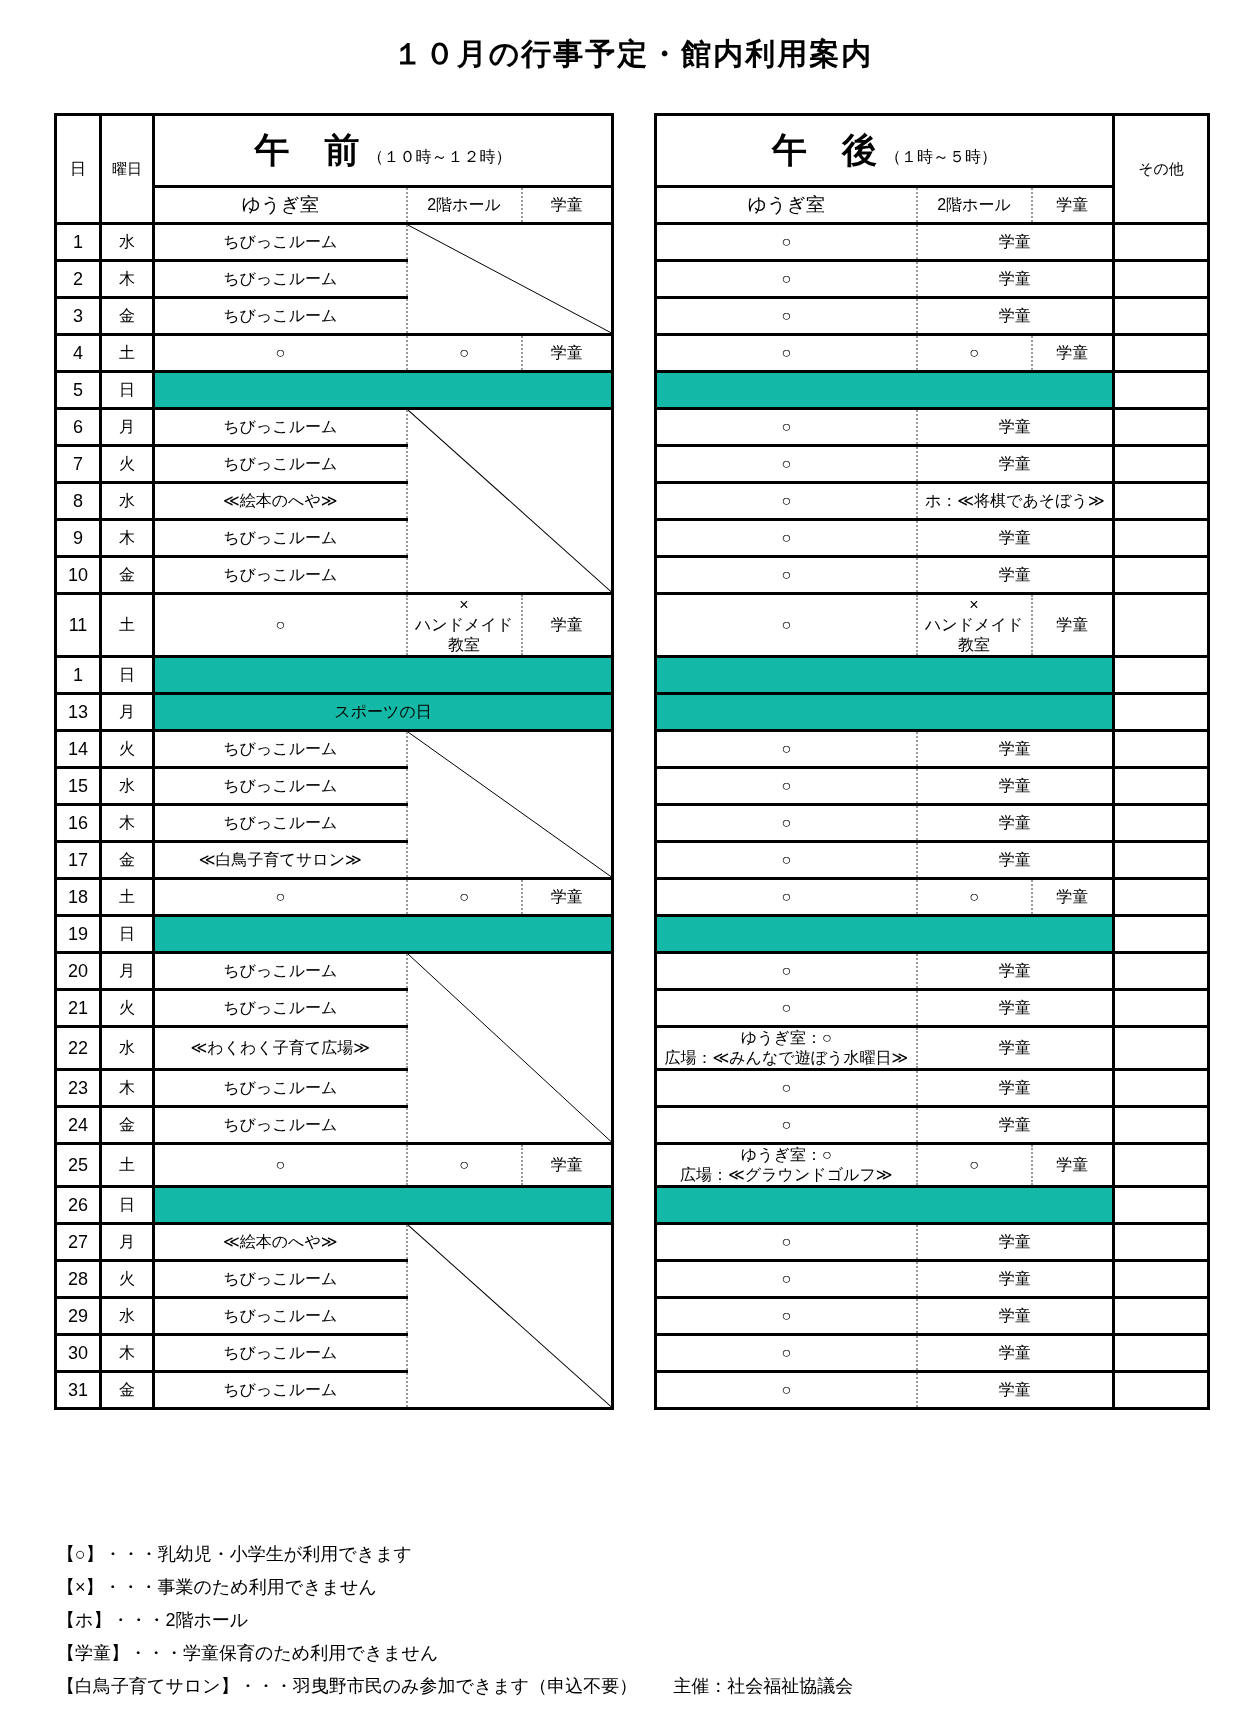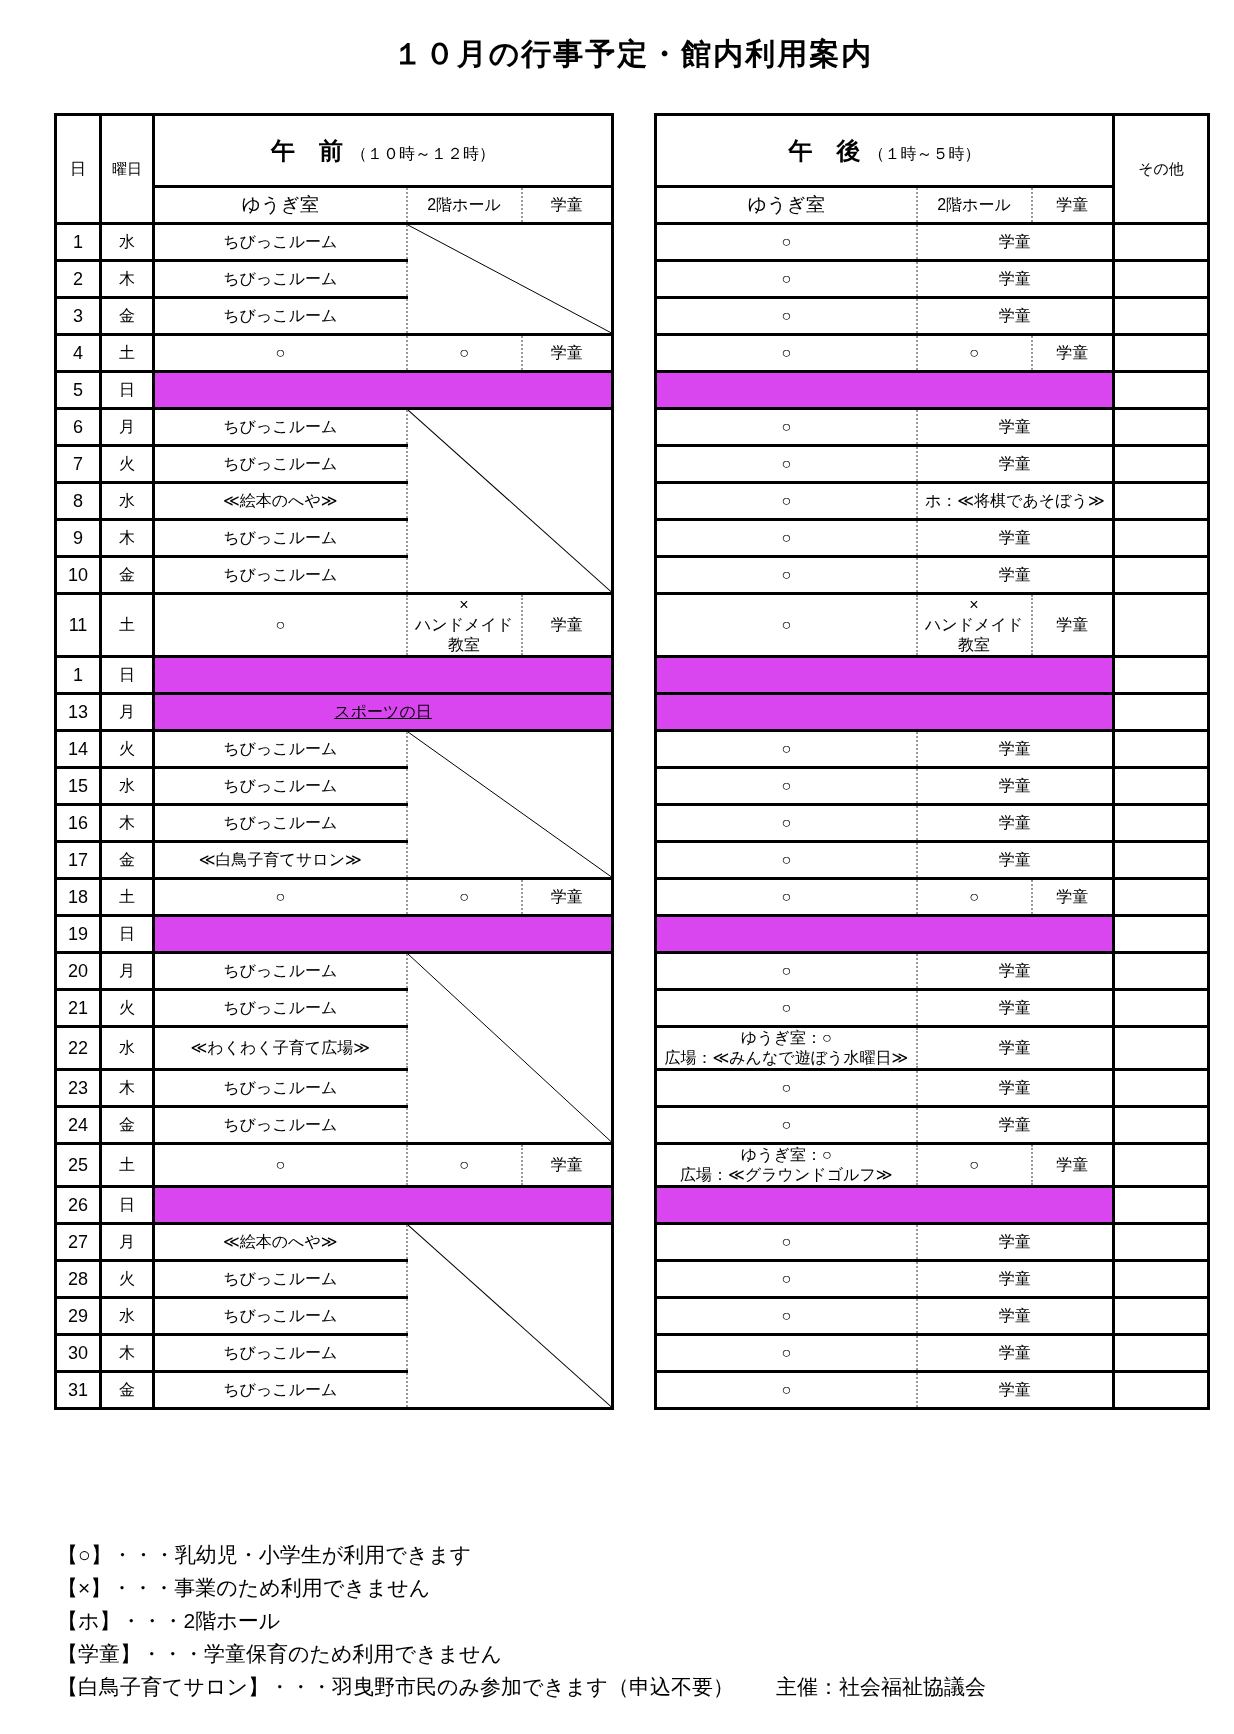--- a/index.html
+++ b/index.html
@@ -22,36 +22,36 @@
     border:3px solid #000; overflow:hidden; font-weight:normal;
   }
   .c-gap { border:none !important; background:#fff; }
   thead tr.h1 { height:72px; }
   thead tr.h2 { height:37px; }
   tbody tr { height:37px; }
   .bl-dot { border-left:2px dotted #999 !important; }
   .br-dot { border-right:2px dotted #999 !important; }
   .hd-day  { font-size:16px; font-weight:bold; }
   .hd-wd   { font-size:15px; font-weight:bold; }
-  .hd-ampm .big  { font-size:24px; font-weight:bold; }
+  .hd-ampm .big  { font-size:35px; font-weight:bold; }
   .hd-ampm .time { font-size:16px; font-weight:normal; margin-left:8px;text-align:center; }
   .hd-sub  { font-size:19px; font-weight:bold; }
   .hd-sub.hall { font-size:16px; }
   .hd-sub.gaku { font-size:16px; }
   .hd-other { font-size:15px; font-weight:normal; }
   .c-day  { font-size:18px; }
   .c-wd   { font-size:16px; }
   td.cell { font-size:16px; }
   .gaku-s { font-size:15px; }
   .small2 { font-size:12px; line-height:1.25; white-space:pre-line; }
   .rest-small { font-size:14px; }
-  .c-gray { background:#d946ef;text-decoration:underline; }
+  .c-gray { background:#14b8a6; }
   .c-diag { position:relative; }
   .c-diag svg { position:absolute; left:0; top:0; width:100%; height:100%; display:block; }
-  .legend { position:absolute; left:57px; top:1538px; font-size:21px; line-height:33px; }
+  .legend { position:absolute; left:57px; top:1538px; font-size:18px; line-height:33px; }
 </style>
 </head>
 <body>
 
 <div class="page">
 
   <div class="title">１０月の行事予定・館内利用案内</div>
 
   <table class="sched">
     <colgroup>

